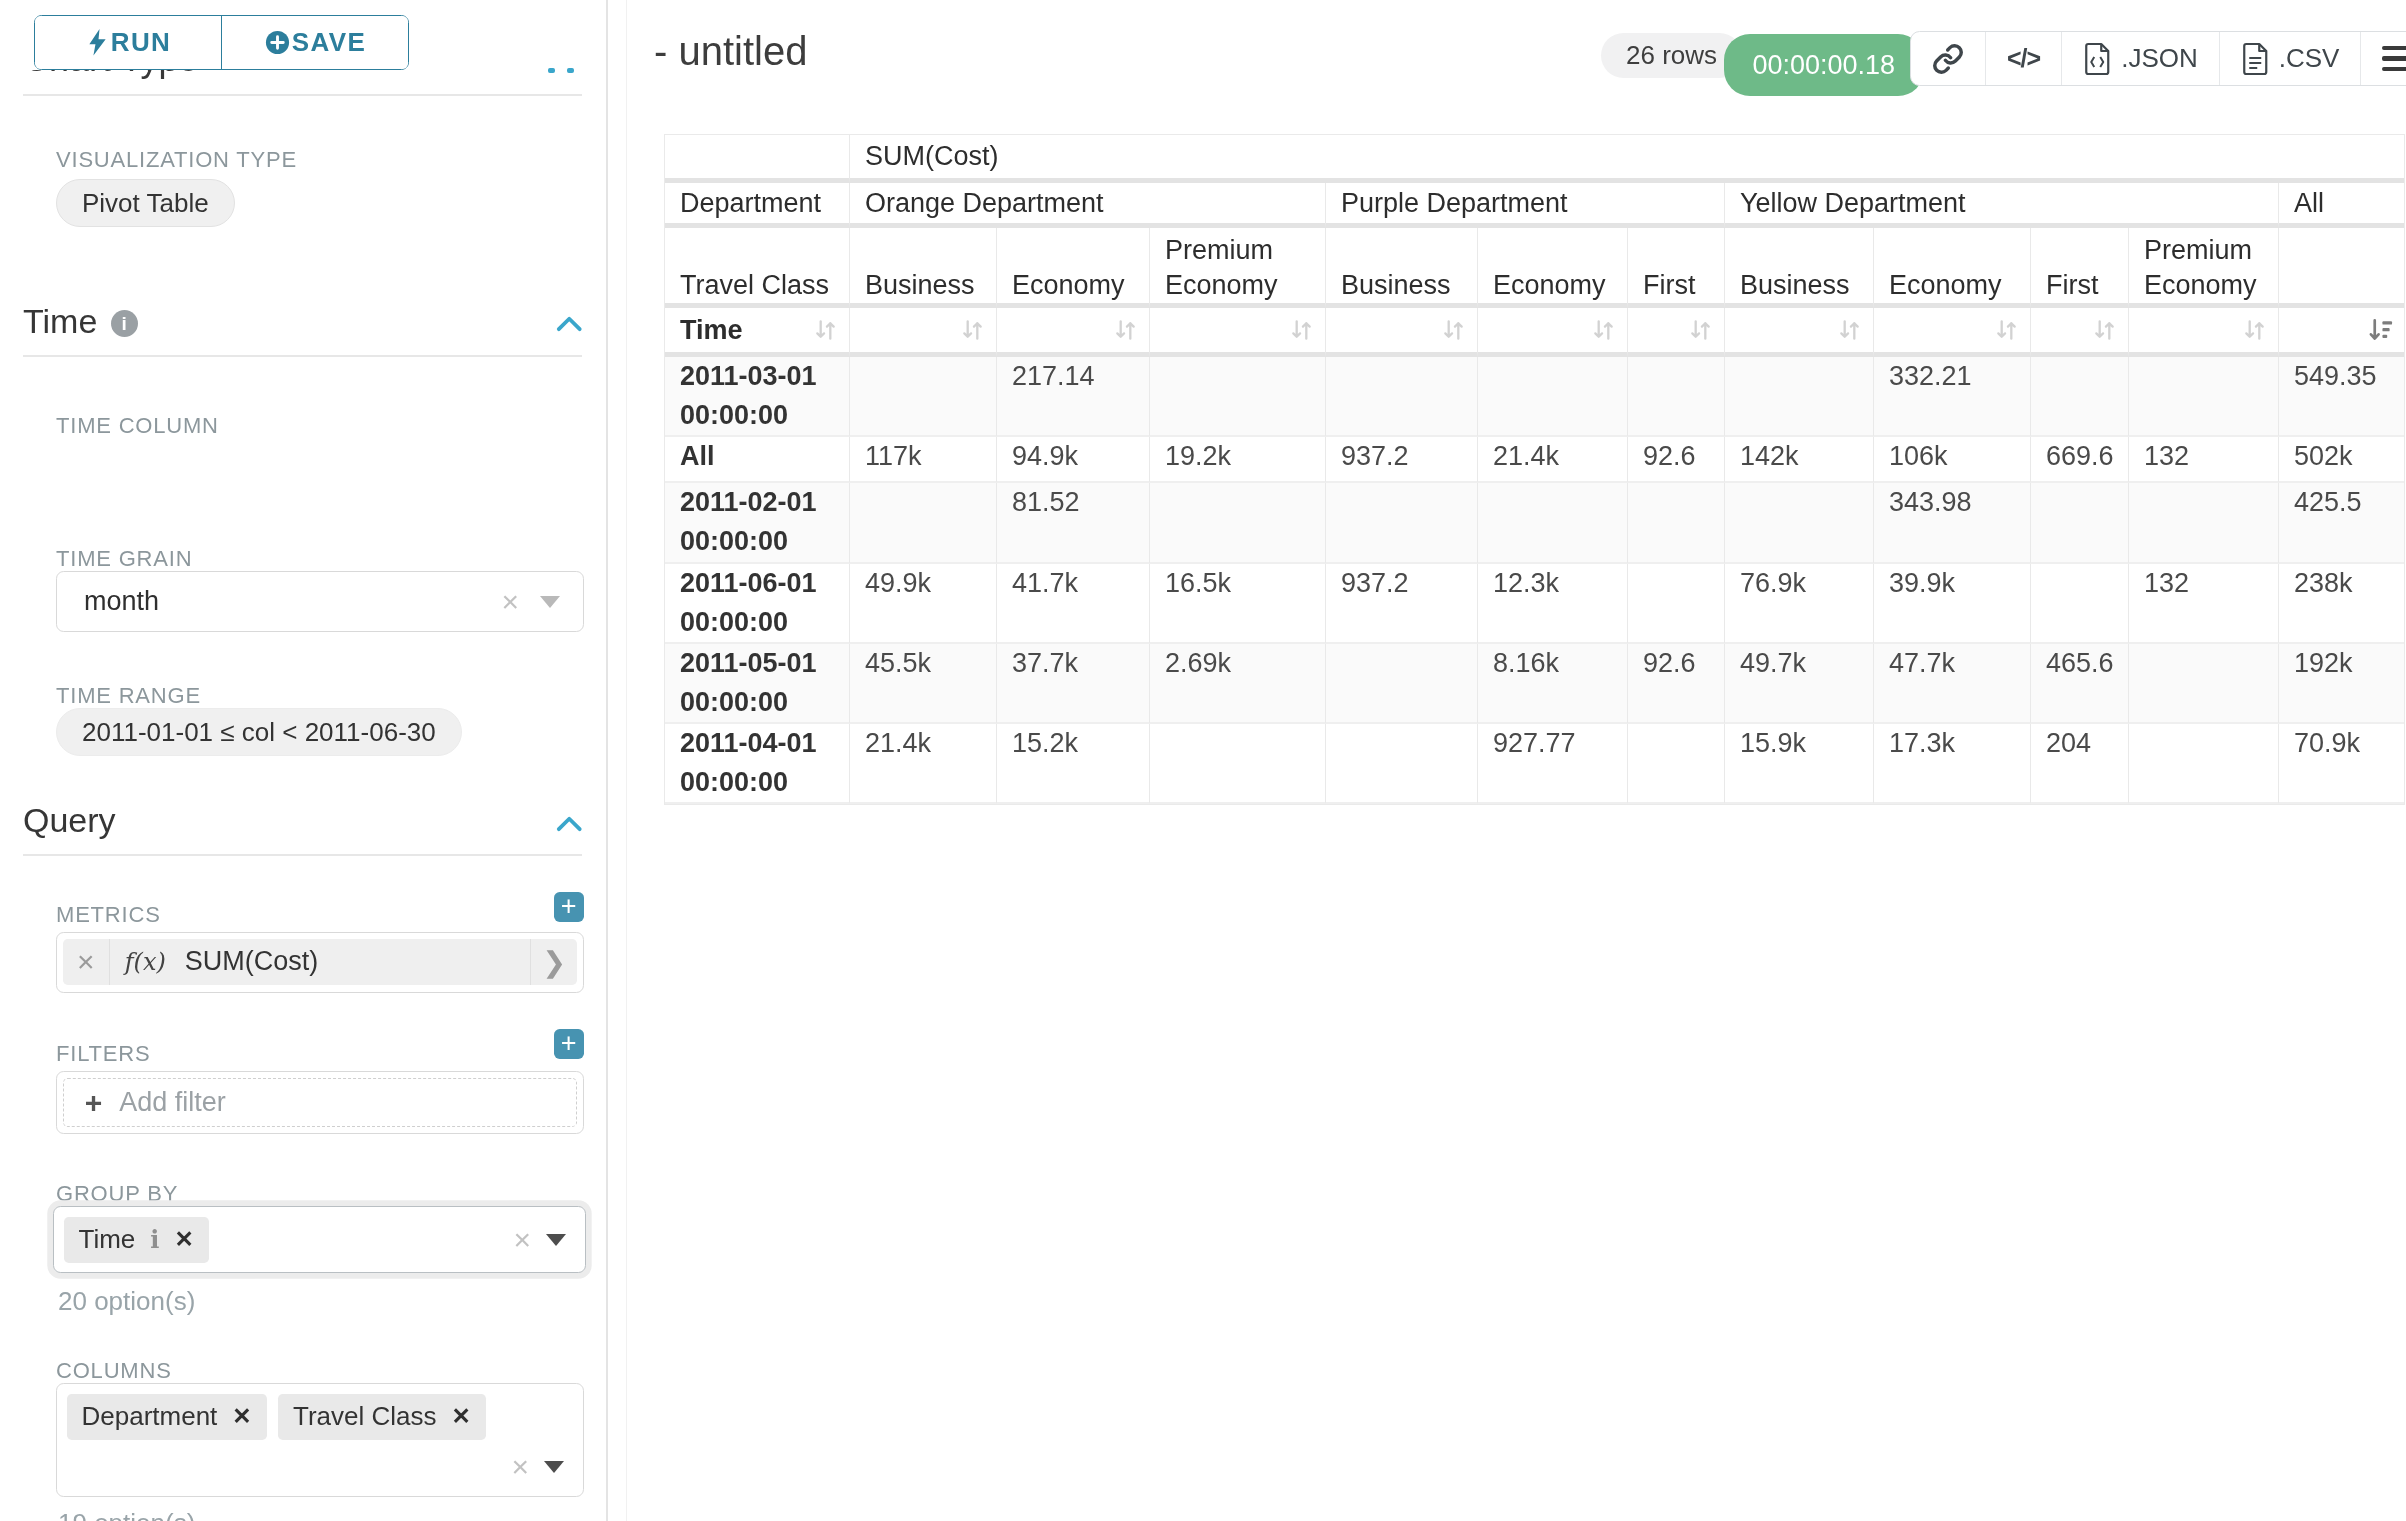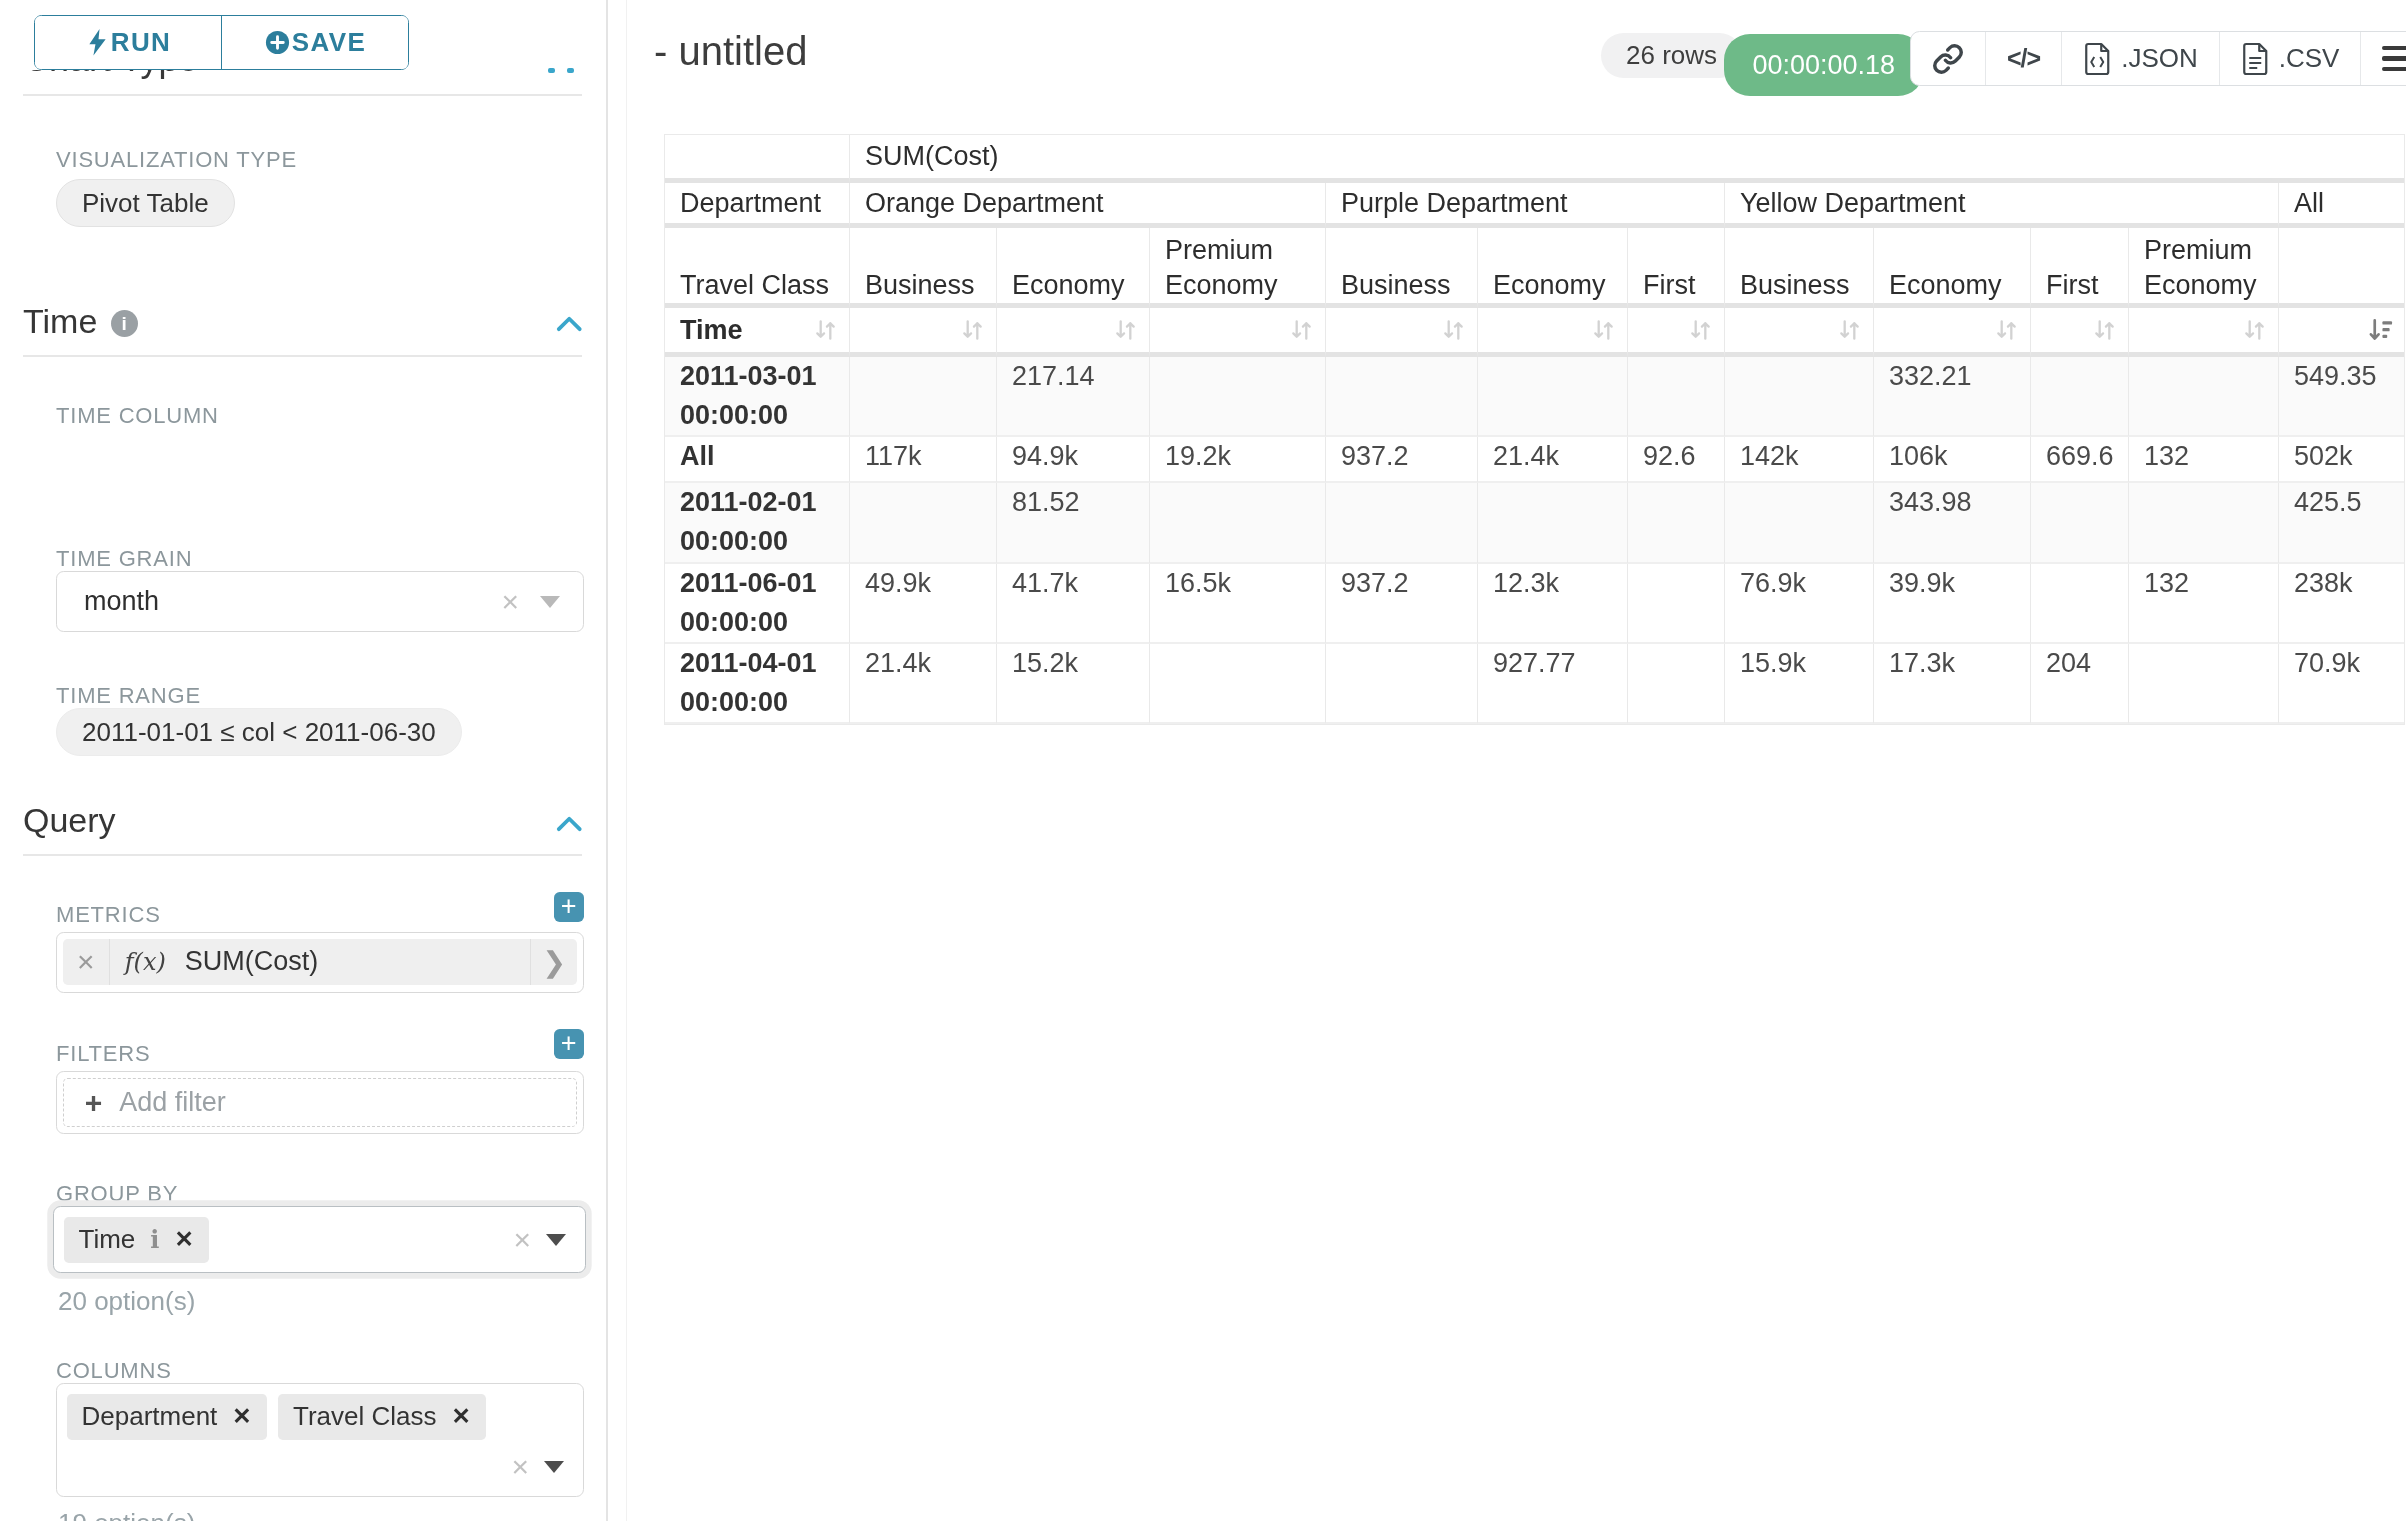--- a/index.html
+++ b/index.html
@@ -23,21 +23,21 @@
   [data-name="save-button"]{border-radius:0 5.7px 5.7px 0;}
 
   [data-name="chart-type-heading"]{left:23px;top:38px;font-size:36px;color:#383838;z-index:1;}
   .sb-divider{left:23px;width:559px;height:1.9px;background:#e7e7e7;}
   [data-name="divider-chart-type"]{top:94px;}
   [data-name="divider-time"]{top:355px;}
   [data-name="divider-query"]{top:854px;}
 
   .sb-label{left:56px;font-size:22px;color:#8c979c;letter-spacing:0.8px;}
   [data-name="visualization-type-label"]{top:147px;}
-  [data-name="time-column-label"]{top:403px;}
+  [data-name="time-column-label"]{top:413px;}
   [data-name="time-grain-label"]{top:546px;}
   [data-name="time-range-label"]{top:683px;}
   [data-name="metrics-label"]{top:902px;}
   [data-name="filters-label"]{top:1041px;}
   [data-name="group-by-label"]{top:1181px;}
   [data-name="columns-label"]{top:1358px;}
 
   .section-heading{left:23px;font-size:34px;color:#363636;}
   [data-name="time-section-heading"]{top:302px;}
   [data-name="query-section-heading"]{top:801px;}
@@ -480,20 +480,34 @@
             <td data-name="table-cell">16.5k</td>
             <td data-name="table-cell">937.2</td>
             <td data-name="table-cell">12.3k</td>
             <td data-name="table-cell"></td>
             <td data-name="table-cell">76.9k</td>
             <td data-name="table-cell">39.9k</td>
             <td data-name="table-cell"></td>
             <td data-name="table-cell">132</td>
             <td data-name="table-cell">238k</td>
           </tr>
+          <tr data-name="table-row" class="striped r-tall">
+            <th class="row-label" data-name="row-label">2011-05-01 00:00:00</th>
+            <td data-name="table-cell">45.5k</td>
+            <td data-name="table-cell">37.7k</td>
+            <td data-name="table-cell">2.69k</td>
+            <td data-name="table-cell"></td>
+            <td data-name="table-cell">8.16k</td>
+            <td data-name="table-cell">92.6</td>
+            <td data-name="table-cell">49.7k</td>
+            <td data-name="table-cell">47.7k</td>
+            <td data-name="table-cell">465.6</td>
+            <td data-name="table-cell"></td>
+            <td data-name="table-cell">192k</td>
+          </tr>
           <tr data-name="table-row" class="r-tall">
             <th class="row-label" data-name="row-label">2011-04-01 00:00:00</th>
             <td data-name="table-cell">21.4k</td>
             <td data-name="table-cell">15.2k</td>
             <td data-name="table-cell"></td>
             <td data-name="table-cell"></td>
             <td data-name="table-cell">927.77</td>
             <td data-name="table-cell"></td>
             <td data-name="table-cell">15.9k</td>
             <td data-name="table-cell">17.3k</td>

